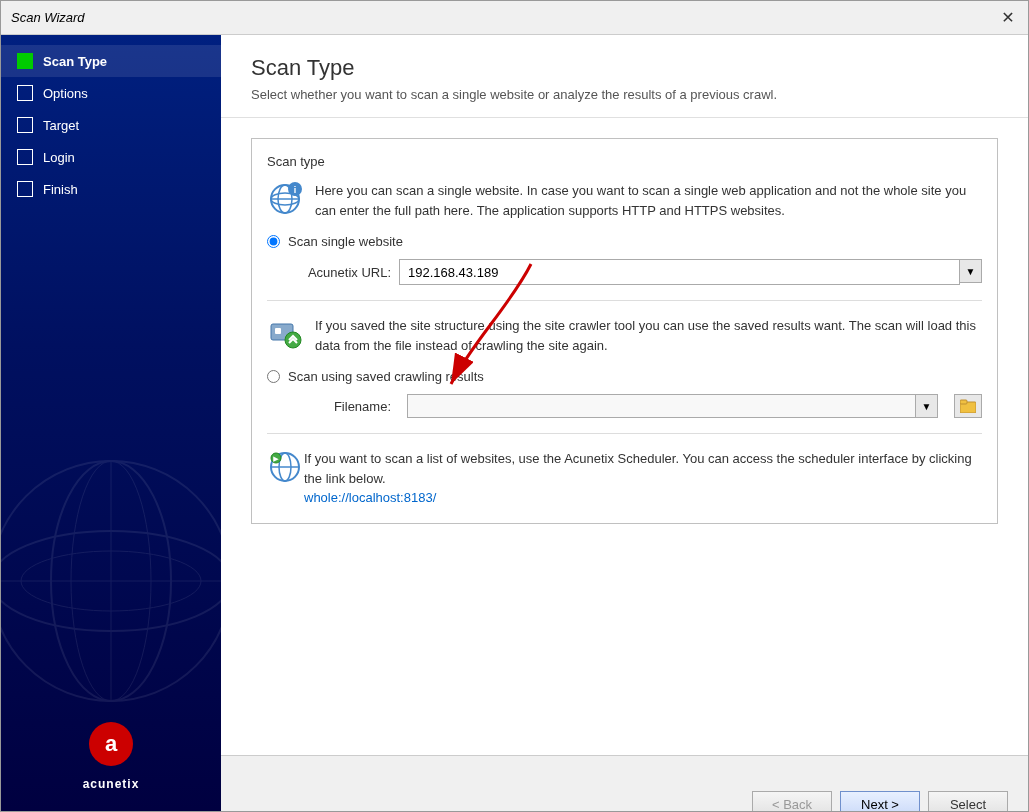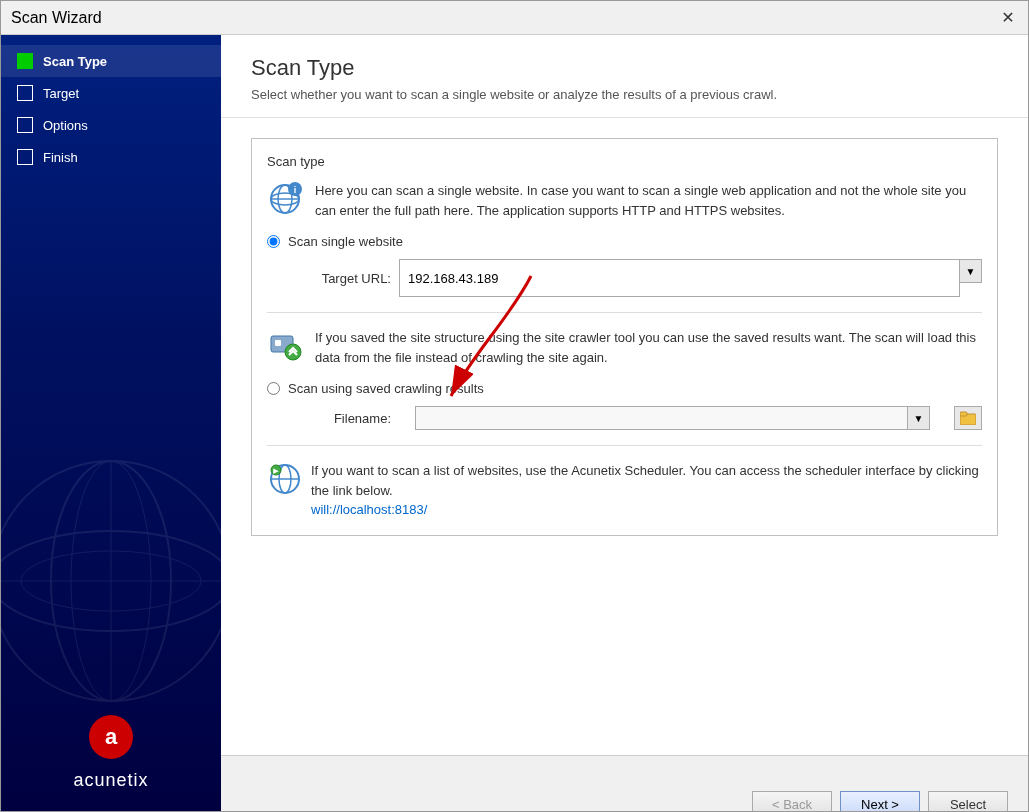--- a/index.html
+++ b/index.html
@@ -27,22 +27,23 @@
     .title-bar {
       background: #f0f0f0;
       border-bottom: 1px solid #ccc;
       display: flex;
       align-items: center;
       justify-content: space-between;
       padding: 6px 10px;
       height: 34px;
     }
     .title-bar-text {
-      font-size: 16px;
+      font-size: 13px;
       font-weight: normal;
+      font-style: italic;
     }
     .title-bar-close {
       width: 20px;
       height: 20px;
       background: none;
       border: none;
       cursor: pointer;
       font-size: 16px;
       color: #333;
       display: flex;
@@ -117,22 +118,22 @@
       gap: 8px;
     }
 
     .logo-icon {
       width: 50px;
       height: 50px;
     }
 
     .brand-name {
       color: #ffffff;
-      font-size: 18px;
-      font-weight: normal;
+      font-size: 12px;
+      font-weight: bold;
       letter-spacing: 1px;
     }
 
     
     .content {
       flex: 1;
       display: flex;
       flex-direction: column;
       background: #ffffff;
     }
@@ -222,21 +223,21 @@
     }
 
     .url-input-wrapper {
       flex: 1;
       display: flex;
     }
 
     .url-input {
       flex: 1;
       border: 1px solid #aaa;
-      padding: 18px 8px;
+      padding: 12px 8px;
       font-size: 13px;
       height: 24px;
     }
 
     .url-dropdown-btn {
       width: 22px;
       height: 24px;
       border: 1px solid #aaa;
       border-left: none;
       background: #e8e8e8;
@@ -249,21 +250,21 @@
 
     .divider {
       border: none;
       border-top: 1px solid #ddd;
       margin: 15px 0;
     }
 
     .filename-row {
       display: flex;
       align-items: center;
-      gap: 24px;
+      gap: 16px;
       margin: 8px 0 8px 24px;
     }
 
     .filename-label {
       font-size: 13px;
       color: #333;
       width: 100px;
       text-align: right;
     }
 
@@ -302,21 +303,21 @@
       cursor: pointer;
       display: flex;
       align-items: center;
       justify-content: center;
       font-size: 13px;
     }
 
     .scheduler-section {
       display: flex;
       align-items: flex-start;
-      gap: 8px;
+      gap: 1px;
       margin-top: 10px;
     }
 
     .scheduler-icon {
       width: 36px;
       height: 36px;
       flex-shrink: 0;
     }
 
     .scheduler-text {
@@ -406,28 +407,32 @@
 
       <div class="sidebar-nav">
 
         <div class="nav-item active">
           <div class="step-indicator" style="background:#00cc00; border-color:#00cc00;"></div>
           <span class="step-label">Scan Type</span>
         </div>
 
         <div class="nav-item">
           <div class="step-indicator"></div>
-          <span class="step-label">Target</span>
+          <span class="step-label">Options</span>
         </div>
 
         <div class="nav-item">
           <div class="step-indicator"></div>
-          <span class="step-label">Options</span>
-        </div>
-
+          <span class="step-label">Target</span>
+        </div>
+
+        <div class="nav-item">
+          <div class="step-indicator"></div>
+          <span class="step-label">Login</span>
+        </div>
 
         <div class="nav-item">
           <div class="step-indicator"></div>
           <span class="step-label">Finish</span>
         </div>
       </div>
 
       <div class="sidebar-brand">
 
         <svg class="logo-icon" viewBox="0 0 50 50">
@@ -462,21 +467,21 @@
             </div>
             <div class="info-text">Here you can scan a single website. In case you want to scan a single web application and not the whole site you can enter the full path here. The application supports HTTP and HTTPS websites.</div>
           </div>
 
           <div class="radio-row">
             <input type="radio" id="radio-single" name="scan-type" checked="" style="">
             <label for="radio-single" class="radio-label">Scan single website</label>
           </div>
 
           <div class="url-row">
-            <span class="url-label">Target URL:</span>
+            <span class="url-label">Acunetix URL:</span>
             <div class="url-input-wrapper">
               <input type="text" class="url-input" value="192.168.43.189" style="">
               <button class="url-dropdown-btn">▼</button>
             </div>
           </div>
 
           <hr class="divider">
 
           <div class="info-row">
             <div class="info-icon">
@@ -518,21 +523,21 @@
                 <circle cx="18" cy="18" r="14" fill="none" stroke="#4488cc" stroke-width="2"></circle>
                 <ellipse cx="18" cy="18" rx="6" ry="14" fill="none" stroke="#4488cc" stroke-width="1.5"></ellipse>
                 <line x1="4" y1="18" x2="32" y2="18" stroke="#4488cc" stroke-width="1.5"></line>
                 <circle cx="9" cy="9" r="5" fill="#44aa44" stroke="#228822" stroke-width="1"></circle>
                 <text x="9" y="12" text-anchor="middle" fill="white" font-size="7">▶</text>
               </svg>
             </div>
             <div class="scheduler-text">
               <span>If you want to scan a list of websites, use the Acunetix Scheduler. You can access the scheduler interface by clicking the link below.</span>
               <br>
-              <a class="scheduler-link" href="#">will://localhost:8183/</a>
+              <a class="scheduler-link" href="#">whole://localhost:8183/</a>
             </div>
           </div>
         </div>
 
         <div style="position:relative; height:0; overflow:visible;">
           <svg style="position:absolute; top:-300px; left:80px; width:300px; height:180px; pointer-events:none;" viewBox="0 0 300 180">
             <defs>
               <marker id="arrowhead" markerWidth="10" markerHeight="7" refX="10" refY="3.5" orient="auto">
                 <polygon points="0 0, 10 3.5, 0 7" fill="#cc0000"></polygon>
               </marker>

